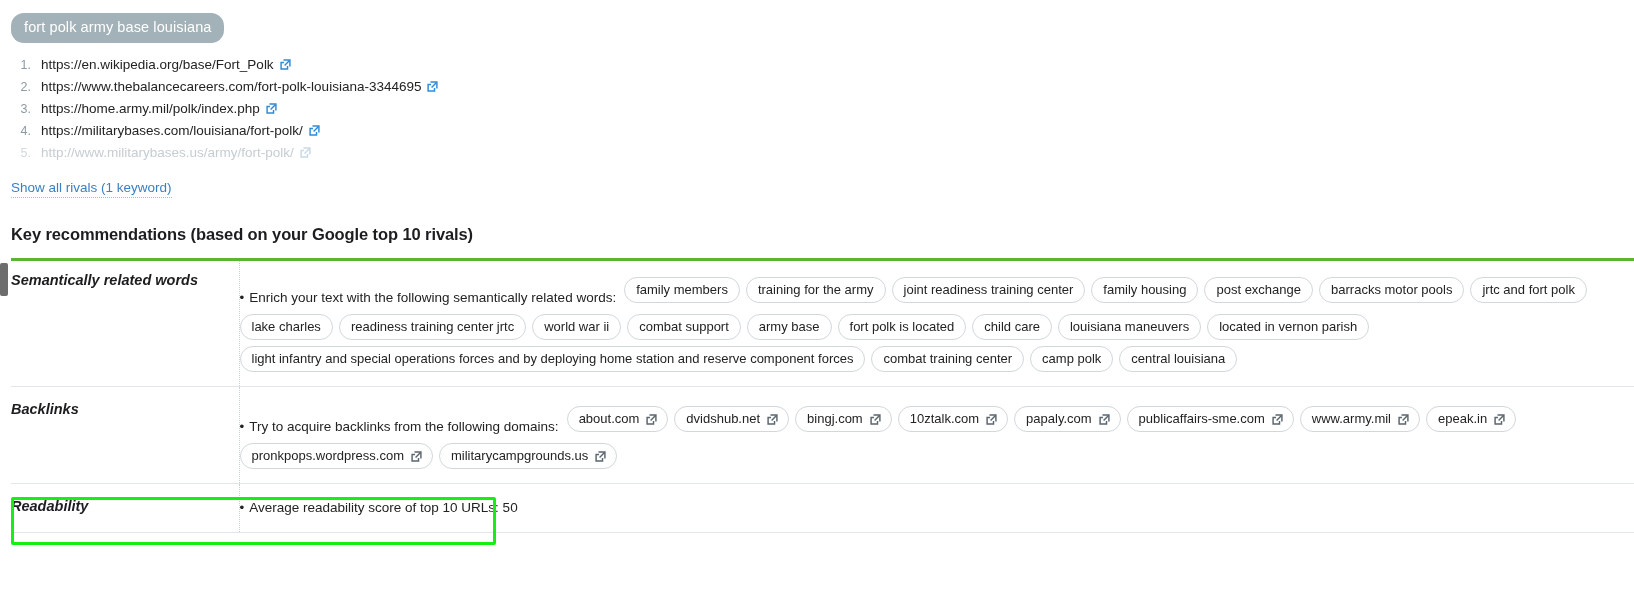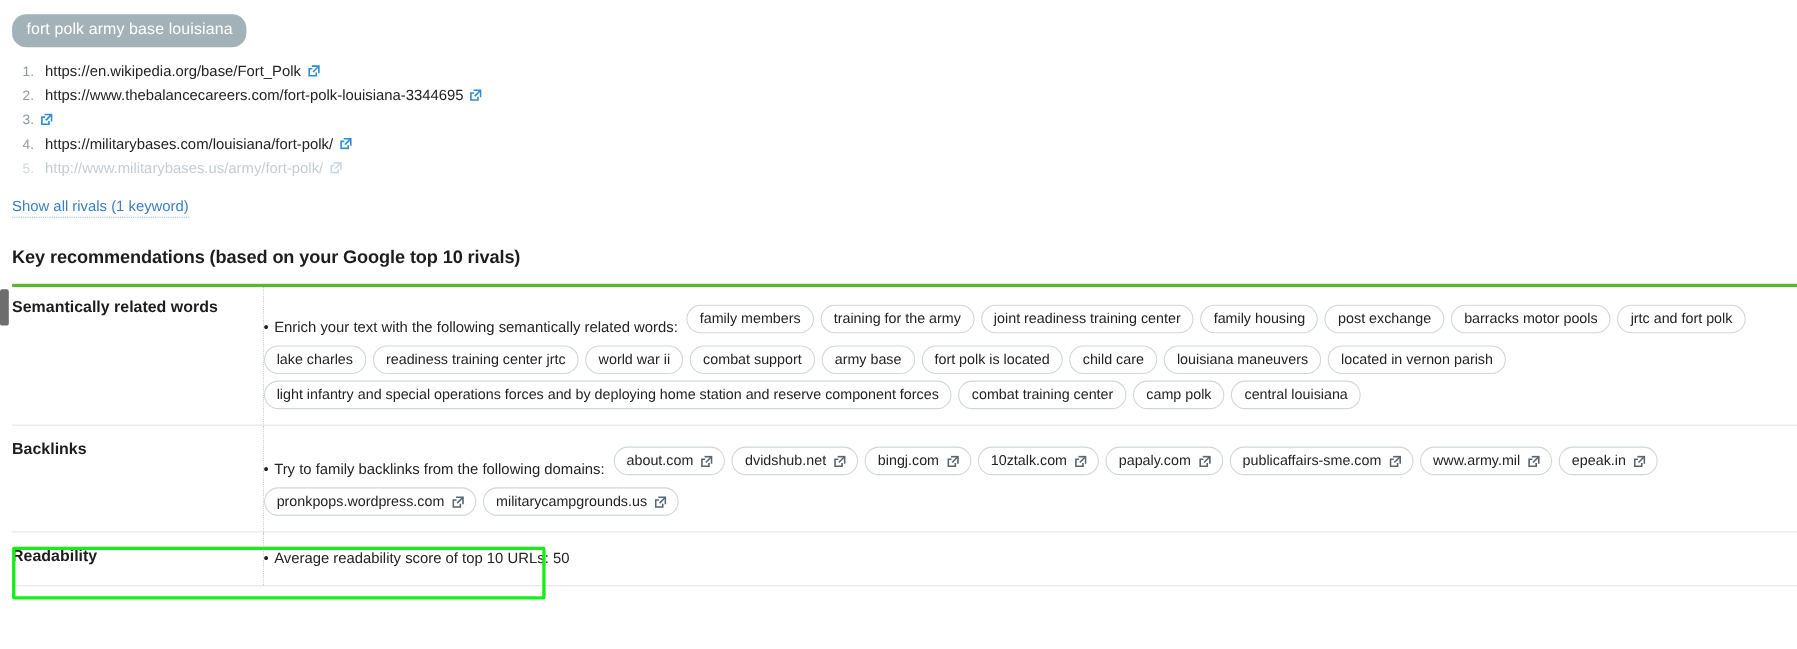--- a/index.html
+++ b/index.html
@@ -133,20 +133,21 @@
     padding: 14px 0 14px 0;
   }
   td.rec-label {
     width: 228px;
     padding-left: 18px;
     font-size: 14.5px;
     font-weight: bold;
     color: #1d1d1f;
     border-right: 1px dotted #c9ced2;
     padding-top: 17px;
+    font-style: italic;
   }
   td.rec-body {
     padding-left: 15px;
     padding-right: 12px;
     font-size: 13.5px;
     color: #232324;
   }
 
   .body-inline {
     display: flex;
@@ -223,20 +224,21 @@
         <span class="ext-icon">
           <svg viewBox="0 0 12 12" width="11" height="11" xmlns="http://www.w3.org/2000/svg">
             <path d="M4.6 1.2 H10.8 V7.4" fill="none" stroke="#2e8bd8" stroke-width="1.6" stroke-linecap="square"></path>
             <path d="M10.4 1.6 L5.0 7.0" fill="none" stroke="#2e8bd8" stroke-width="1.6"></path>
             <path d="M8.2 7.6 V10.8 H1.2 V3.8 H4.4" fill="none" stroke="#2e8bd8" stroke-width="1.6" stroke-linejoin="miter"></path>
           </svg>
         </span>
       </li>
       <li class="rival-item">
         <span class="rival-num">3.</span>
+        <a class="rival-url">https://home.army.mil/polk/index.php</a>
         <span class="ext-icon">
           <svg viewBox="0 0 12 12" width="11" height="11" xmlns="http://www.w3.org/2000/svg">
             <path d="M4.6 1.2 H10.8 V7.4" fill="none" stroke="#2e8bd8" stroke-width="1.6" stroke-linecap="square"></path>
             <path d="M10.4 1.6 L5.0 7.0" fill="none" stroke="#2e8bd8" stroke-width="1.6"></path>
             <path d="M8.2 7.6 V10.8 H1.2 V3.8 H4.4" fill="none" stroke="#2e8bd8" stroke-width="1.6" stroke-linejoin="miter"></path>
           </svg>
         </span>
       </li>
       <li class="rival-item">
         <span class="rival-num">4.</span>
@@ -283,21 +285,21 @@
               <span class="bullet-lead"><span class="bullet-dot">•</span><span>Enrich your text with the following semantically related words:</span></span>
               <span id="semantic-tags" style="display:contents"><span class="tag">family members</span><span class="tag">training for the army</span><span class="tag">joint readiness training center</span><span class="tag">family housing</span><span class="tag">post exchange</span><span class="tag">barracks motor pools</span><span class="tag">jrtc and fort polk</span><span class="tag">lake charles</span><span class="tag">readiness training center jrtc</span><span class="tag">world war ii</span><span class="tag">combat support</span><span class="tag">army base</span><span class="tag">fort polk is located</span><span class="tag">child care</span><span class="tag">louisiana maneuvers</span><span class="tag">located in vernon parish</span><span class="tag">light infantry and special operations forces and by deploying home station and reserve component forces</span><span class="tag">combat training center</span><span class="tag">camp polk</span><span class="tag">central louisiana</span></span>
             </div>
           </td>
         </tr>
 
         <tr>
           <td class="rec-label">Backlinks</td>
           <td class="rec-body">
             <div class="body-inline">
-              <span class="bullet-lead"><span class="bullet-dot">•</span><span>Try to family backlinks from the following domains:</span></span>
+              <span class="bullet-lead"><span class="bullet-dot">•</span><span>Try to acquire backlinks from the following domains:</span></span>
               <span id="backlink-tags" style="display:contents"><span class="tag link-tag">
                     <span>about.com</span>
                     <span class="ext-icon">
                       <svg viewBox="0 0 12 12" width="11" height="11" xmlns="http://www.w3.org/2000/svg">
                         <path d="M4.6 1.2 H10.8 V7.4" fill="none" stroke="#5a6670" stroke-width="1.6" stroke-linecap="square"></path>
                         <path d="M10.4 1.6 L5.0 7.0" fill="none" stroke="#5a6670" stroke-width="1.6"></path>
                         <path d="M8.2 7.6 V10.8 H1.2 V3.8 H4.4" fill="none" stroke="#5a6670" stroke-width="1.6" stroke-linejoin="miter"></path>
                       </svg>
                     </span>
                   </span><span class="tag link-tag">

